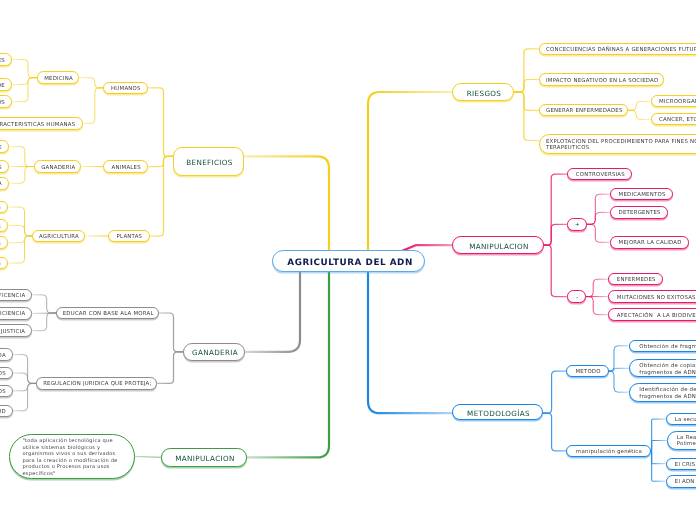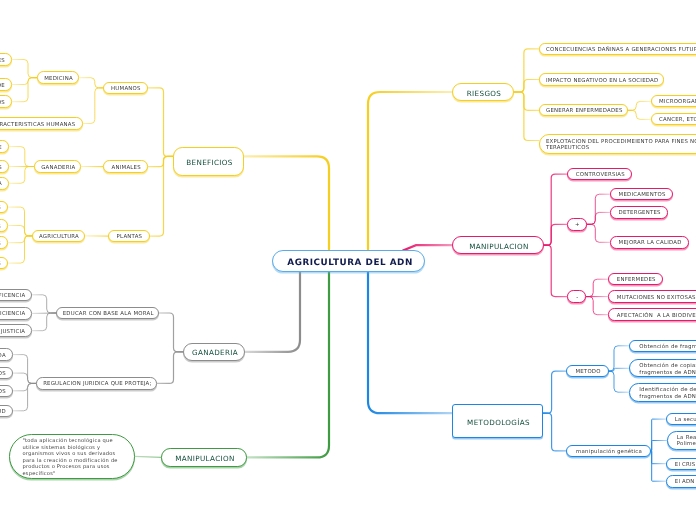--- a/index.html
+++ b/index.html
@@ -359,21 +359,21 @@
       <div class="node lv1" style="left: 452px; top: 236px; width: 92px; height: 18.4px; border-color: rgb(232, 24, 107); border-radius: 9.2px; box-shadow: rgba(232, 24, 107, 0.45) 0px 1.6px 0px 0px; padding-top: 2.4px;"><span>MANIPULACION</span></div>
       <div class="node lv2" style="left: 567.3px; top: 167.8px; width: 65px; height: 12.6px; border-color: rgb(232, 24, 107); border-radius: 6.3px; box-shadow: rgba(232, 24, 107, 0.45) 0px 1.6px 0px 0px;"><span>CONTROVERSIAS</span></div>
       <div class="node lv2" style="left: 566.7px; top: 218px; width: 20px; height: 12.6px; border-color: rgb(232, 24, 107); border-radius: 6.3px; box-shadow: rgba(232, 24, 107, 0.45) 0px 1.6px 0px 0px;"><span>+</span></div>
       <div class="node lv2" style="left: 567.3px; top: 290.3px; width: 19px; height: 12.6px; border-color: rgb(232, 24, 107); border-radius: 6.3px; box-shadow: rgba(232, 24, 107, 0.45) 0px 1.6px 0px 0px;"><span>-</span></div>
       <div class="node lv3" style="left: 610.1px; top: 187.9px; width: 62.9px; height: 12.6px; border-color: rgb(232, 24, 107); border-radius: 6.3px; box-shadow: rgba(232, 24, 107, 0.45) 0px 1.6px 0px 0px; justify-content: flex-start; text-align: left; padding-left: 7.5px; padding-right: 7.5px;"><span>MEDICAMENTOS</span></div>
       <div class="node lv3" style="left: 610.1px; top: 206.1px; width: 58.2px; height: 12.6px; border-color: rgb(232, 24, 107); border-radius: 6.3px; box-shadow: rgba(232, 24, 107, 0.45) 0px 1.6px 0px 0px; justify-content: flex-start; text-align: left; padding-left: 7.5px; padding-right: 7.5px;"><span>DETERGENTES</span></div>
       <div class="node lv3" style="left: 610.1px; top: 236px; width: 79px; height: 12.6px; border-color: rgb(232, 24, 107); border-radius: 6.3px; box-shadow: rgba(232, 24, 107, 0.45) 0px 1.6px 0px 0px; justify-content: flex-start; text-align: left; padding-left: 7.5px; padding-right: 7.5px;"><span>MEJORAR LA CALIDAD</span></div>
       <div class="node lv3" style="left: 608.3px; top: 272.9px; width: 54.9px; height: 12.6px; border-color: rgb(232, 24, 107); border-radius: 6.3px; box-shadow: rgba(232, 24, 107, 0.45) 0px 1.6px 0px 0px; justify-content: flex-start; text-align: left; padding-left: 7.5px; padding-right: 7.5px;"><span>ENFERMEDES</span></div>
       <div class="node lv3" style="left: 608.3px; top: 290.3px; width: 94.9px; height: 12.6px; border-color: rgb(232, 24, 107); border-radius: 6.3px; box-shadow: rgba(232, 24, 107, 0.45) 0px 1.6px 0px 0px; justify-content: flex-start; text-align: left; padding-left: 7.5px; padding-right: 7.5px;"><span>MUTACIONES NO EXITOSAS</span></div>
       <div class="node lv3" style="left: 608.3px; top: 308.4px; width: 115.1px; height: 12.6px; border-color: rgb(232, 24, 107); border-radius: 6.3px; box-shadow: rgba(232, 24, 107, 0.45) 0px 1.6px 0px 0px; justify-content: flex-start; text-align: left; padding-left: 7.5px; padding-right: 7.5px;"><span>AFECTACIÓN  A LA BIODIVERSIDAD</span></div>
-      <div class="node lv1" style="left: 452px; top: 404px; width: 91px; height: 34px; border-color: rgb(27, 134, 227); border-radius: 3px; box-shadow: rgba(27, 134, 227, 0.45) 0px 1.6px 0px 0px; padding-top: 2px;"><span>METODOLOGÍAS</span></div>
+      <div class="node lv1" style="left: 452px; top: 404px; width: 91px; height: 16px; border-color: rgb(27, 134, 227); border-radius: 9px; box-shadow: rgba(27, 134, 227, 0.45) 0px 1.6px 0px 0px; padding-top: 2px;"><span>METODOLOGÍAS</span></div>
       <div class="node lv2" style="left: 566.3px; top: 364.8px; width: 42.3px; height: 12.6px; border-color: rgb(27, 134, 227); border-radius: 6.3px; box-shadow: rgba(27, 134, 227, 0.45) 0px 1.6px 0px 0px;"><span>METODO</span></div>
       <div class="node lv2" style="left: 566px; top: 444.6px; width: 85px; height: 12.6px; border-color: rgb(27, 134, 227); border-radius: 6.3px; box-shadow: rgba(27, 134, 227, 0.45) 0px 1.6px 0px 0px;"><span>manipulación genética</span></div>
       <div class="node lv3" style="left: 628.8px; top: 339.7px; width: 116.5px; height: 12.2px; border-color: rgb(27, 134, 227); border-radius: 6.1px; box-shadow: rgba(27, 134, 227, 0.45) 0px 1.6px 0px 0px; justify-content: flex-start; text-align: left; padding-left: 9.5px; padding-right: 9.5px;"><span>Obtención de fragmentos de ADN</span></div>
       <div class="node lv3 wrap" style="left: 628.8px; top: 359.2px; width: 92px; height: 18.2px; border-color: rgb(27, 134, 227); border-radius: 9.1px; box-shadow: rgba(27, 134, 227, 0.45) 0px 1.6px 0px 0px; justify-content: flex-start; text-align: left; padding-left: 9.5px; padding-right: 9.5px; line-height: 6.8px;"><span>Obtención de copias de fragmentos de ADN</span></div>
       <div class="node lv3 wrap" style="left: 628.8px; top: 382.8px; width: 105.5px; height: 18.8px; border-color: rgb(27, 134, 227); border-radius: 9.4px; box-shadow: rgba(27, 134, 227, 0.45) 0px 1.6px 0px 0px; justify-content: flex-start; text-align: left; padding-left: 9.5px; padding-right: 9.5px; line-height: 6.8px;"><span>Identificación de defectos en fragmentos de ADN</span></div>
       <div class="node lv3" style="left: 665.8px; top: 412.7px; width: 91px; height: 12.8px; border-color: rgb(27, 134, 227); border-radius: 6.4px; box-shadow: rgba(27, 134, 227, 0.45) 0px 1.6px 0px 0px; justify-content: flex-start; text-align: left; padding-left: 8px; padding-right: 8px;"><span>La secuenciación del ADN</span></div>
       <div class="node lv3 wrap" style="left: 667.3px; top: 431.2px; width: 104px; height: 18.6px; border-color: rgb(27, 134, 227); border-radius: 9.3px; box-shadow: rgba(27, 134, 227, 0.45) 0px 1.6px 0px 0px; text-align: justify; display: block; padding-left: 8.5px; padding-right: 8.5px; line-height: 6.5px;"><span>La Reacción en Cadena de la Polimerasa</span></div>
       <div class="node lv3" style="left: 665.8px; top: 457.6px; width: 44.1px; height: 12.2px; border-color: rgb(27, 134, 227); border-radius: 6.1px; box-shadow: rgba(27, 134, 227, 0.45) 0px 1.6px 0px 0px; justify-content: flex-start; text-align: left; padding-left: 8px; padding-right: 8px;"><span>El CRISPR</span></div>
       <div class="node lv3" style="left: 665.8px; top: 474.8px; width: 77.8px; height: 12.8px; border-color: rgb(27, 134, 227); border-radius: 6.4px; box-shadow: rgba(27, 134, 227, 0.45) 0px 1.6px 0px 0px; justify-content: flex-start; text-align: left; padding-left: 8px; padding-right: 8px;"><span>El ADN recombinante</span></div>
     </div>

